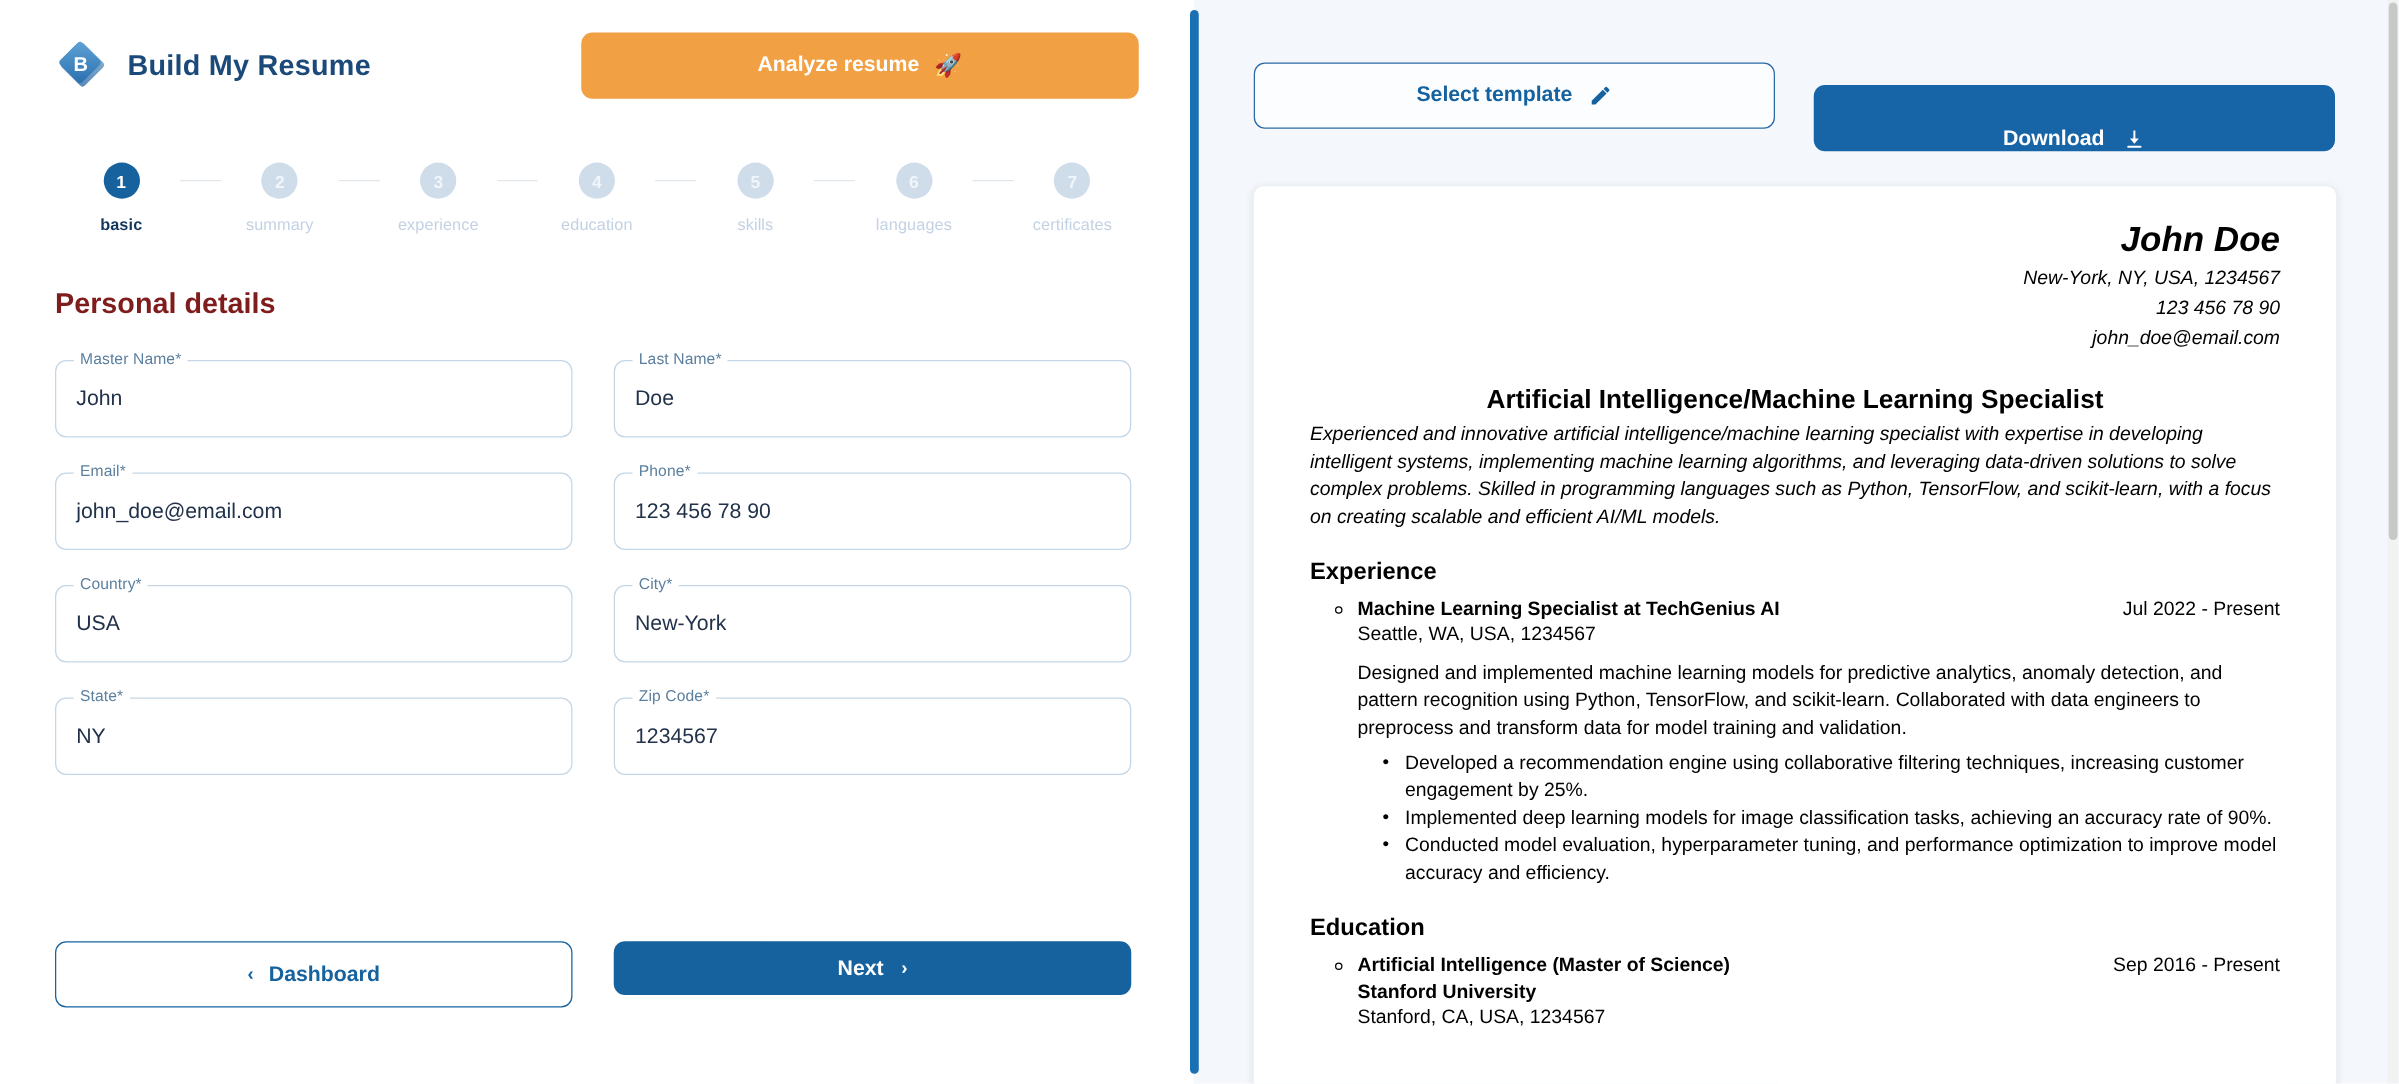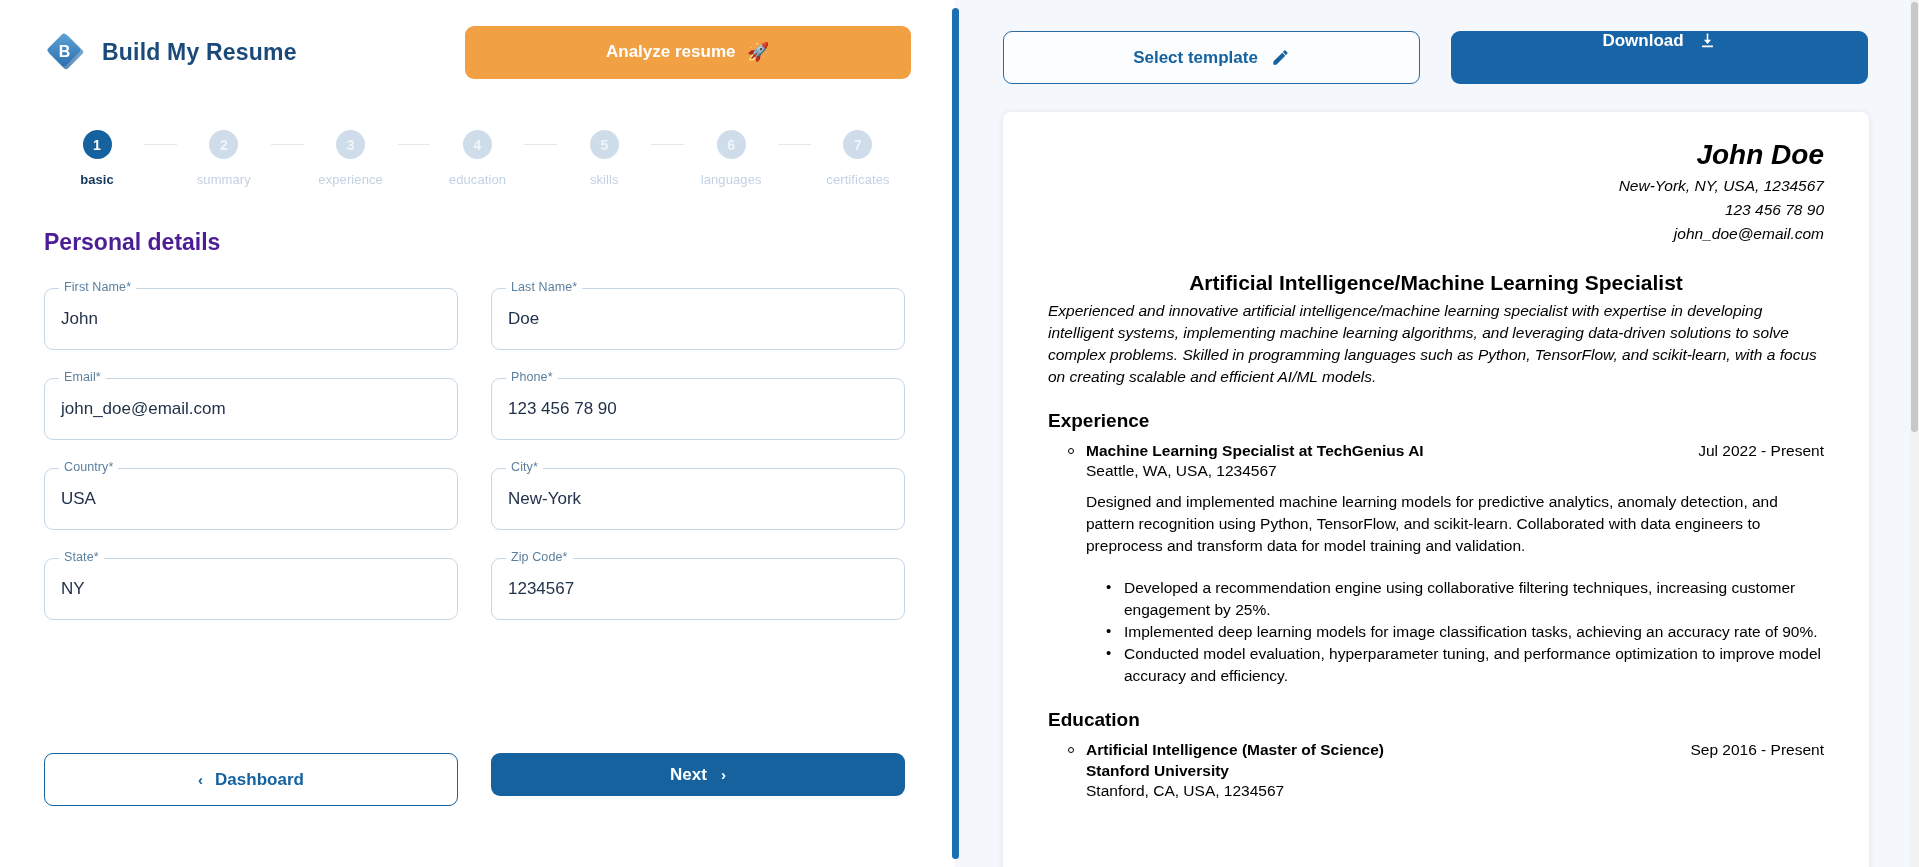--- a/index.html
+++ b/index.html
@@ -59,21 +59,21 @@
   }
   .step.active .step-label { color: #13375c; font-weight: bold; }
   .step-line {
     flex: 1 1 auto; height: 1px; background: #e2e7ec;
     margin-top: 14px;
   }
 
   
   .section-title {
     margin-top: 42px;
-    font-size: 23px; font-weight: bold; color: #4c1d95;
+    font-size: 23px; font-weight: bold; color: #7f1d1d;
   }
   .form-grid {
     margin-top: 32px;
     display: grid; grid-template-columns: 414px 414px;
     column-gap: 33px; row-gap: 28px;
   }
   .field { position: relative; height: 62px; }
   .field-box {
     position: absolute; inset: 0;
     border: 1px solid #c5d7e6; border-radius: 9px;
@@ -143,22 +143,23 @@
     font-family: "Liberation Sans", sans-serif;
     display: flex; align-items: center; justify-content: center; gap: 13px;
     cursor: pointer;
   }
   .btn-download {
     width: 417px; height: 53px;
     border: none; border-radius: 9px;
     background: #1764a6; color: #ffffff;
     font-size: 17px; font-weight: bold;
     font-family: "Liberation Sans", sans-serif;
-    display: flex; align-items: flex-start; justify-content: center; gap: 14px;
+    display: flex; align-items: flex-end; justify-content: center; gap: 14px;
     cursor: pointer;
+    margin-top: 37px;
   }
 
   
   .resume-card {
     margin-top: 28px;
     width: 866px; min-height: 800px;
     background: #ffffff;
     border-radius: 8px;
     box-shadow: 0 1px 7px rgba(30,60,100,0.10);
     padding: 26px 45px 20px 45px;
@@ -186,21 +187,21 @@
   .r-bullet-ring {
     position: absolute; left: 20px; top: 7px;
     width: 6px; height: 6px; border: 1px solid #000; border-radius: 50%;
   }
   .r-entry-row { display: flex; justify-content: space-between; align-items: center; }
   .r-entry-title { font-size: 15.5px; font-weight: bold; line-height: 1.3; }
   .r-entry-date { font-size: 15.5px; white-space: nowrap; padding-left: 20px; }
   .r-entry-sub { font-size: 15.5px; font-weight: bold; line-height: 1.3; }
   .r-entry-loc { font-size: 15.5px; line-height: 1.35; }
   .r-entry-desc { font-size: 15.5px; line-height: 1.42; margin-top: 9px; }
-  .r-bullets { margin-top: 20px; padding-left: 34px; list-style: none; }
+  .r-bullets { margin-top: 6px; padding-left: 34px; list-style: none; }
   .r-bullets li { font-size: 15.5px; line-height: 1.42; position: relative; padding-left: 4px; }
   .r-bullets li::before {
     content: "•"; position: absolute; left: -14px; top: -1px; font-size: 15px;
   }
 
   
   .scroll-track {
     position: absolute; right: 0px; top: 0; width: 9px; height: 867px;
     background: #f2f2f2;
   }
@@ -280,21 +281,21 @@
           <div class="step-circle">7</div>
           <div class="step-label">certificates</div>
         </div>
       </div>
 
     <div class="section-title">Personal details</div>
 
     <div class="form-grid">
         <div class="field">
           <div class="field-box"></div>
-          <div class="field-label"><span>First Name</span><span class="req">*</span></div>
+          <div class="field-label"><span>Master Name</span><span class="req">*</span></div>
           <div class="field-value">John</div>
         </div>
         <div class="field">
           <div class="field-box"></div>
           <div class="field-label"><span>Last Name</span><span class="req">*</span></div>
           <div class="field-value">Doe</div>
         </div>
         <div class="field">
           <div class="field-box"></div>
           <div class="field-label"><span>Email</span><span class="req">*</span></div>

